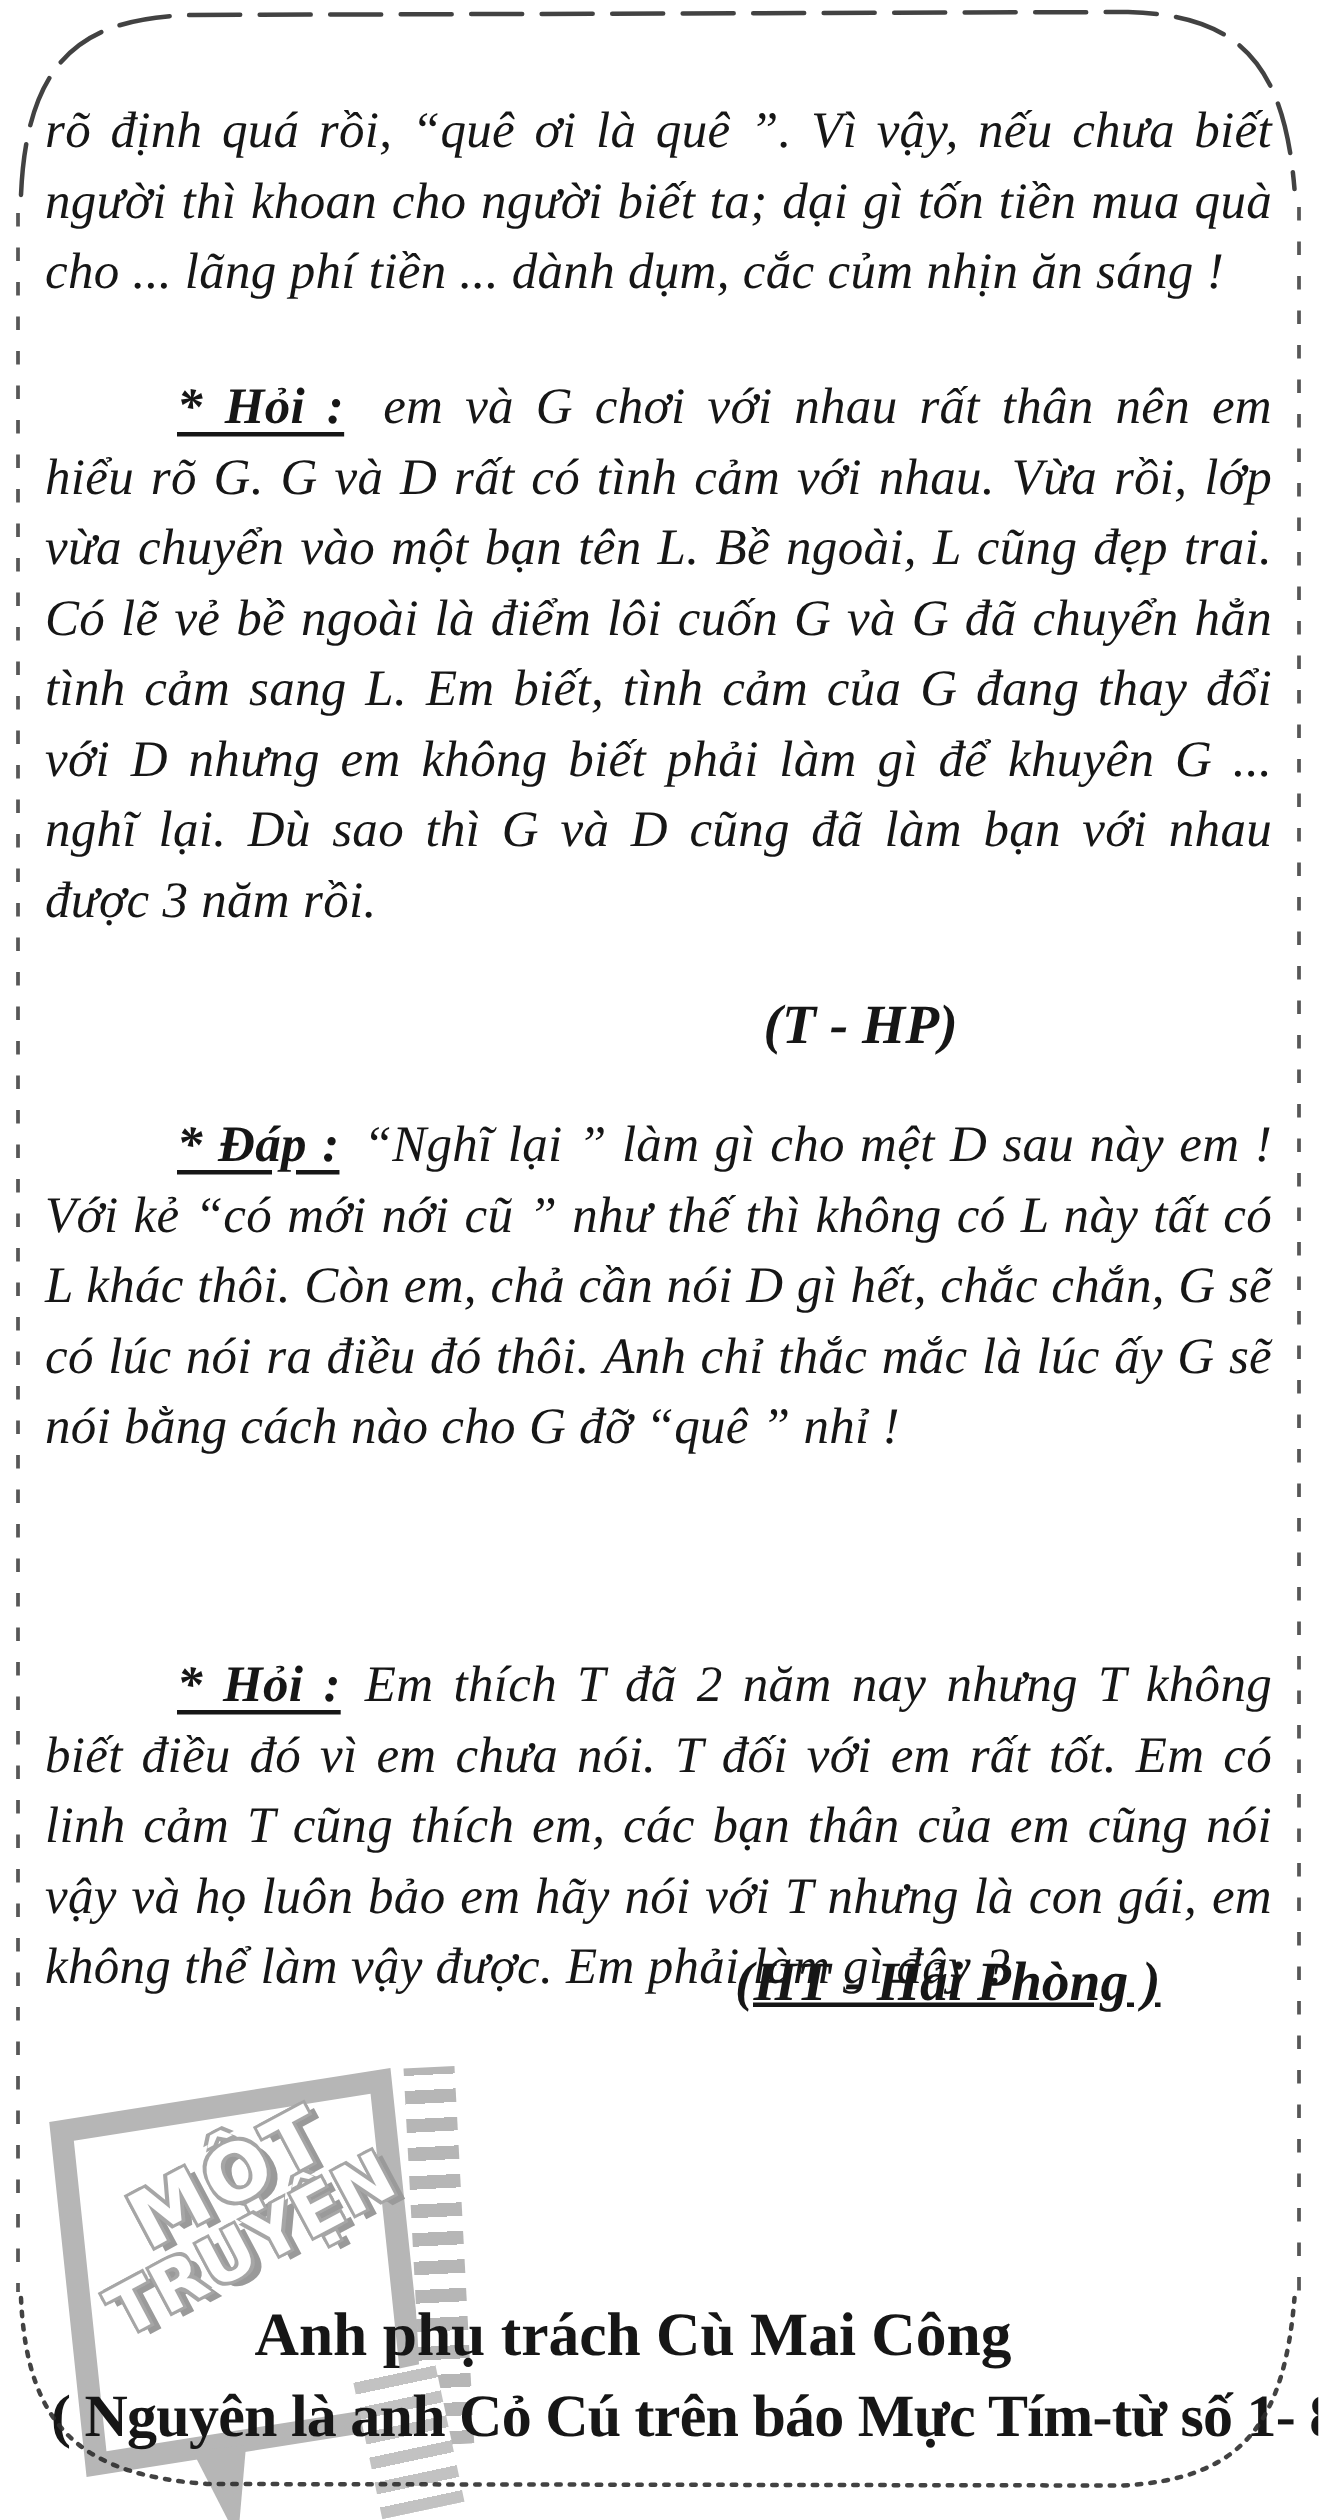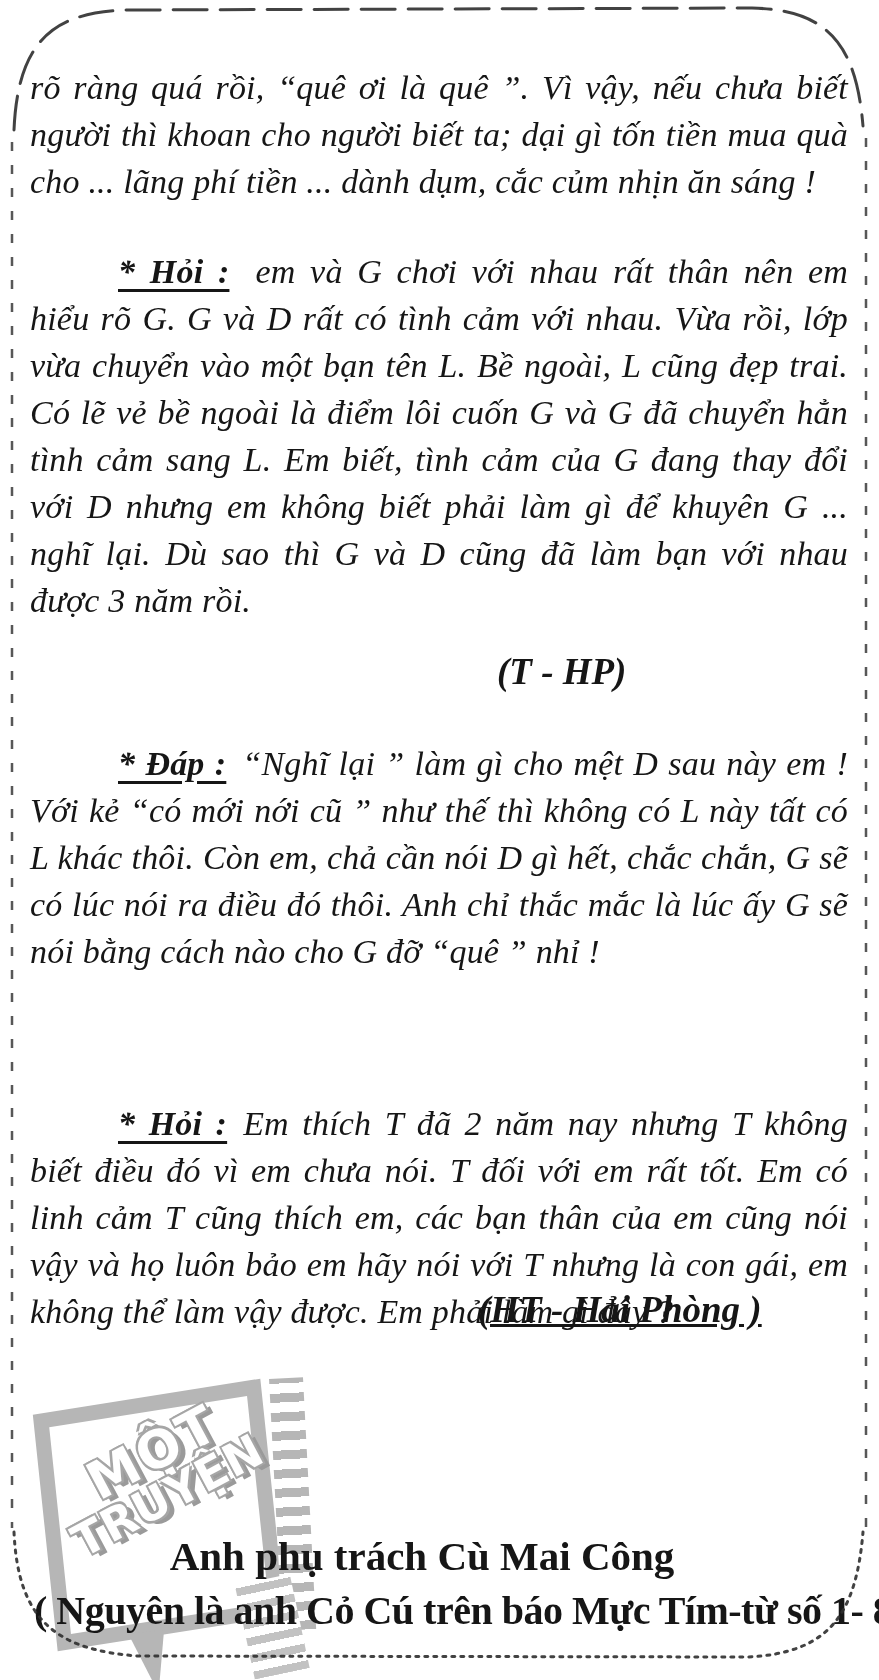--- a/index.html
+++ b/index.html
@@ -25,21 +25,21 @@
   .qa{text-indent:88px;}
   .lbl{
     font-weight:bold;
     text-decoration:underline;
     text-underline-offset:6px;
     margin-right:16px;
   }
   .lbl-wide{margin-right:26px;}
   .sig{
     position:absolute;
-    margin:0;
+    margin:12px;
     font-style:italic;
     font-weight:bold;
     font-size:37px;
     white-space:nowrap;
     z-index:2;
   }
   .footer-line{
     position:absolute;
     margin:4px;
     font-weight:bold;
@@ -104,21 +104,21 @@
     <div class="wm-frame"></div>
     <div class="wm-stripes-right"></div>
     <div class="wm-stripes-bottom"></div>
     <div class="wm-tail"></div>
     <div class="wm-text">
       <div class="wm-line1">MỘT</div>
       <div class="wm-line2">TRUYỆN</div>
     </div>
   </div>
 
-  <p class="body-text" style="top:64px;left:30px;width:818px;">rõ ràng quá rồi, “quê ơi là quê ”. Vì vậy, nếu chưa biết người thì khoan cho người biết ta; dại gì tốn tiền mua quà cho ... lãng phí tiền ... dành dụm, cắc củm nhịn ăn sáng !</p>
+  <p class="body-text" style="top:64px;left:30px;width:818px;">rõ định quá rồi, “quê ơi là quê ”. Vì vậy, nếu chưa biết người thì khoan cho người biết ta; dại gì tốn tiền mua quà cho ... lãng phí tiền ... dành dụm, cắc củm nhịn ăn sáng !</p>
 
   <p class="body-text qa" style="top:248px;left:30px;width:818px;"><span class="lbl lbl-wide">* Hỏi :</span><span>em và G chơi với nhau rất thân nên em hiểu rõ G. G và D rất có tình cảm với nhau. Vừa rồi, lớp vừa chuyển vào một bạn tên L. Bề ngoài, L cũng đẹp trai. Có lẽ vẻ bề ngoài là điểm lôi cuốn G và G đã chuyển hẳn tình cảm sang L. Em biết, tình cảm của G đang thay đổi với D nhưng em không biết phải làm gì để khuyên G ... nghĩ  lại. Dù sao thì G và D cũng đã làm bạn với nhau được 3 năm rồi.</span></p>
 
   <p class="sig" style="top:650px;left:497px;">(T - HP)</p>
 
   <p class="body-text qa" style="top:740px;left:30px;width:818px;"><span class="lbl">* Đáp :</span><span>“Nghĩ lại ” làm gì cho mệt D sau này em ! Với kẻ “có mới nới cũ ” như thế thì không có L này tất có L khác thôi. Còn em, chả cần nói D gì hết, chắc chắn, G sẽ có lúc nói ra điều đó thôi. Anh chỉ thắc mắc là lúc ấy G sẽ nói bằng cách nào cho G đỡ “quê ” nhỉ !</span></p>
 
   <p class="body-text qa" style="top:1100px;left:30px;width:818px;"><span class="lbl">* Hỏi :</span><span>Em thích T đã 2 năm nay nhưng T không biết điều đó vì em chưa nói. T đối với em rất tốt. Em có linh cảm T cũng thích em, các bạn thân của em cũng nói vậy và họ luôn bảo em hãy nói với T nhưng là con gái, em không thể làm vậy được. Em phải làm gì đây ?</span></p>
 
   <p class="sig" style="top:1288px;left:478px;text-decoration:underline;">(HT - Hải Phòng )</p>

